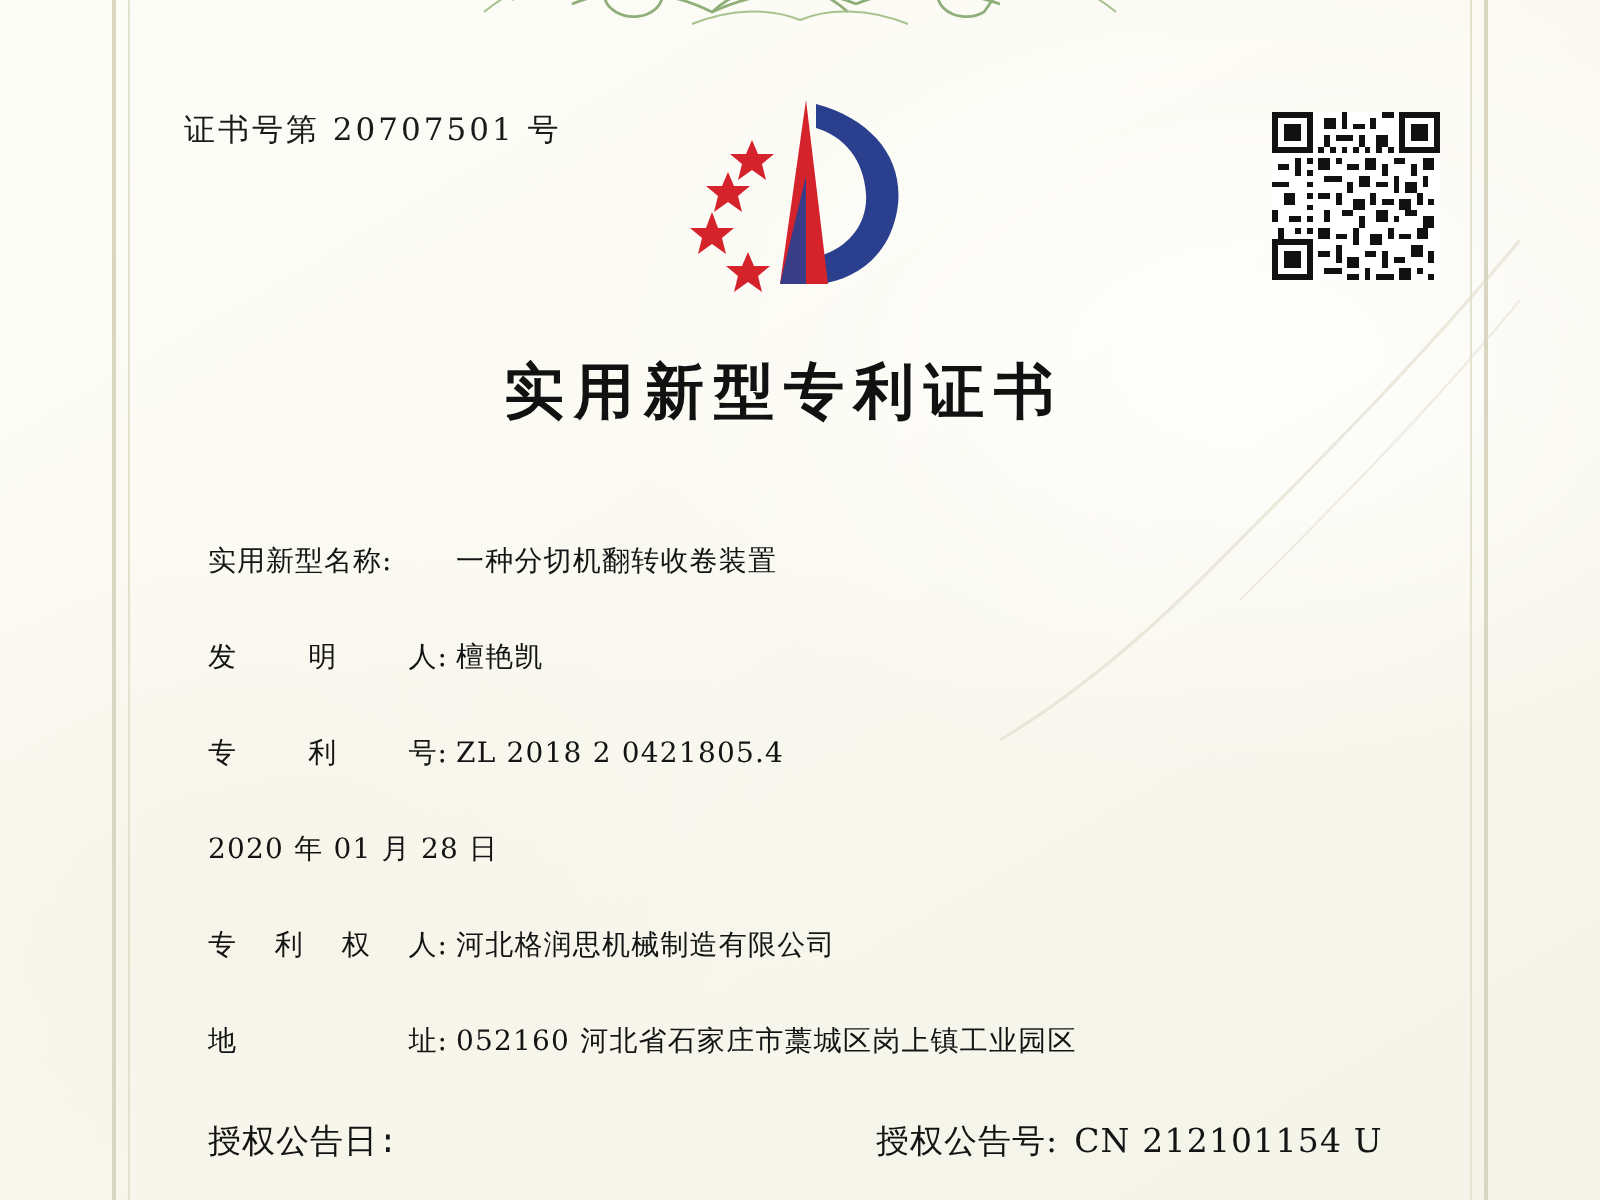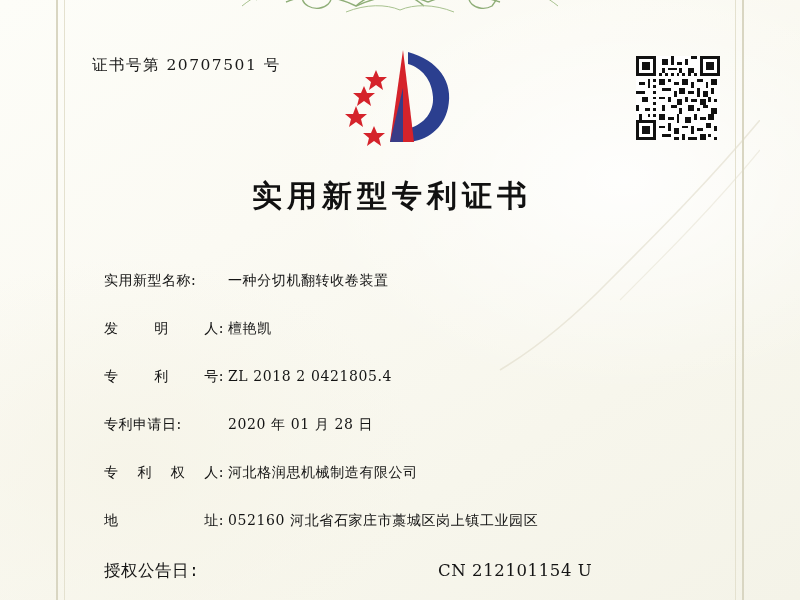--- a/index.html
+++ b/index.html
@@ -356,21 +356,20 @@
     <div class="field-row">
       <span class="field-label spread">
           <span>专</span>
           <span>利</span>
           <span>号:</span>
         </span>
       <span class="field-value">ZL 2018 2 0421805.4</span>
     </div>
 
     <div class="field-row">
-      <span class="field-label">专利申请日:</span>
       <span class="field-value">2020 年 01 月 28 日</span>
     </div>
 
     <div class="field-row">
       <span class="field-label spread">
           <span>专</span>
           <span>利</span>
           <span>权</span>
           <span>人:</span>
         </span>
@@ -383,18 +382,19 @@
           <span>址:</span>
         </span>
       <span class="field-value">052160 河北省石家庄市藁城区岗上镇工业园区</span>
     </div>
 
     <div class="bottom-row">
       <span class="pair-left">
         <span class="lbl">授权公告日:</span>
       </span>
       <span class="pair-right">
+        <span class="lbl gap-lbl">授权公告号:</span>
         <span class="val">CN 212101154 U</span>
       </span>
     </div>
 
   </div>
 </div>
 
 </body></html>

